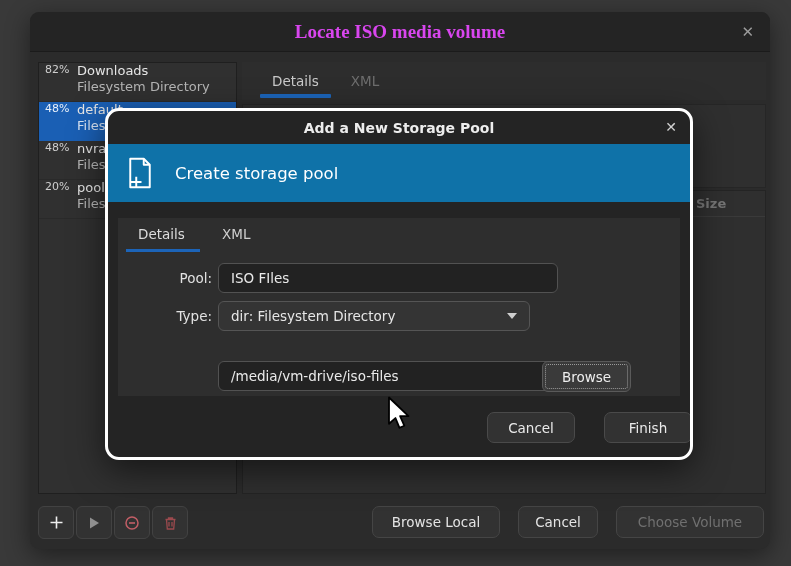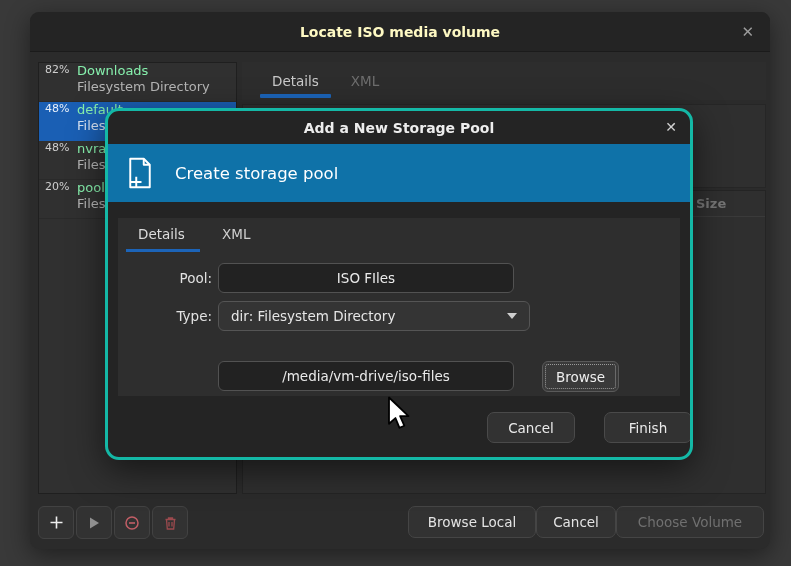--- a/index.html
+++ b/index.html
@@ -16,39 +16,39 @@
   .window {
     position:absolute; left:30px; top:12px; width:740px; height:537px;
     background:#2b2b2b; border-radius:9px;
     box-shadow:0 6px 24px rgba(0,0,0,.45);
   }
   .titlebar {
     position:relative; height:40px; background:#242424;
     border-radius:9px 9px 0 0; border-bottom:1px solid #1b1b1b;
     display:flex; align-items:center; justify-content:center;
   }
-  .titlebar .title { font-size:14px; font-weight:bold; color:#fef9c3; }
+  .titlebar .title { font-size:19px; font-weight:bold; color:#d946ef;font-family:Liberation Serif, serif; }
   .win-close {
     position:absolute; right:16px; top:0; height:40px; line-height:40px;
     color:#9c9c9c; font-size:15px; cursor:default;
   }
 
   
   .sidebar {
     position:absolute; left:8px; top:50px; width:199px; height:432px;
     background:#303030; border:1px solid #1f1f1f; overflow:hidden;
   }
   .pool-row {
     height:39px; display:flex; align-items:flex-start; padding-left:6px;
     white-space:nowrap; overflow:hidden; border-bottom:1px solid #2a2a2a;
   }
   .pool-row.selected { background:#1a5fb4; border-bottom-color:#1a5fb4; }
   .pool-pct { width:32px; flex:none; font-size:11px; color:#cfcfcf; }
   .pool-row.selected .pool-pct { color:#e8f0fa; }
-  .pool-name { font-size:13px; color:#86efac; line-height:1.25; }
+  .pool-name { font-size:13px; color:#e5e5e5; line-height:1.25; }
   .pool-sub  { font-size:13px; color:#b5b5b5; line-height:1.2; }
   .pool-row.selected .pool-sub { color:#d6e2f2; }
 
   
   .main-tabbar {
     position:absolute; left:212px; top:50px; width:524px; height:38px;
     background:#2d2d2d; display:flex; align-items:stretch; padding-left:14px;
   }
   .mtab {
     position:relative; padding:0 16px; display:flex; align-items:center;
@@ -79,36 +79,36 @@
   .pool-toolbar {
     position:absolute; left:8px; top:494px; display:flex; gap:2px;
   }
   .tool-btn {
     width:36px; height:33px; background:#323232; border:1px solid #424242;
     border-radius:6px; display:flex; align-items:center; justify-content:center;
   }
 
   
   .footer-buttons {
-    position:absolute; top:494px; right:6px; display:flex; gap:0;
+    position:absolute; top:494px; right:6px; display:flex; gap:18px;
   }
   .btn {
     height:32px; background:#323232; border:1px solid #454545;
     border-radius:7px; color:#e4e4e4; font-size:13.5px;
     display:flex; align-items:center; justify-content:center;
     font-family:"DejaVu Sans", sans-serif;
   }
   .btn.w-browse-local { width:128px; }
   .btn.w-cancel { width:80px; }
   .btn.w-choose { width:148px; color:#707070; }
 
   
   .dialog {
     position:absolute; left:105px; top:108px; width:588px; height:352px;
-    background:#242424; border:3px solid #14b8a6; border-radius:14px;
+    background:#242424; border:3px solid #ffffff; border-radius:14px;
     box-shadow:0 10px 34px rgba(0,0,0,.55); overflow:hidden;
   }
   .dlg-titlebar {
     position:absolute; left:0; right:0; top:0; height:33px;
     display:flex; align-items:center; justify-content:center;
   }
   .dlg-titlebar .title { font-size:14px; font-weight:bold; color:#ededed; }
   .dlg-close {
     position:absolute; right:13px; top:0; height:33px; line-height:33px;
     color:#d2d2d2; font-size:14px;
@@ -128,37 +128,37 @@
   .dtab-xml { left:104px; color:#cfcfcf; }
   .dtab-underline {
     position:absolute; left:8px; top:31px; width:74px; height:3px;
     background:#1c64b8;
   }
   .fld-label {
     position:absolute; left:0; width:94px; height:30px; line-height:30px;
     text-align:right; font-size:13.5px; color:#e2e2e2;
   }
   .fld-input {
-    position:absolute; left:100px; width:296px; height:30px;
+    position:absolute; left:100px; width:340px; height:30px;
     background:#222222; border:1px solid #525252; border-radius:6px;
     color:#eaeaea; font-size:13.5px; padding:0 12px;
-    font-family:"DejaVu Sans", sans-serif; outline:none;text-align:center;
+    font-family:"DejaVu Sans", sans-serif; outline:none;
   }
   .dropdown {
     position:absolute; left:100px; top:83px; width:312px; height:30px;
     background:#343434; border:1px solid #555555; border-radius:6px;
     display:flex; align-items:center; justify-content:space-between;
     padding:0 12px; font-size:13.5px; color:#e6e6e6;
   }
   .caret {
     width:0; height:0; border-left:5px solid transparent;
     border-right:5px solid transparent; border-top:6px solid #cfcfcf;
   }
   .browse-btn {
-    position:absolute; left:424px; top:143px; width:77px; height:31px;
+    position:absolute; left:424px; top:143px; width:89px; height:31px;
     background:#3a3a3a; border:1px solid #5a5a5a; border-radius:6px;
     color:#eeeeee; font-size:13.5px;
     display:flex; align-items:center; justify-content:center;
     outline:1px dotted #9a9a9a; outline-offset:-4px;
   }
   .dlg-action {
     position:absolute; top:301px; width:88px; height:31px;
     background:#323232; border:1px solid #4a4a4a; border-radius:7px;
     color:#eaeaea; font-size:13.5px;
     display:flex; align-items:center; justify-content:center;

